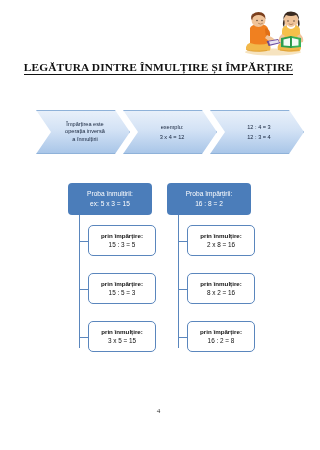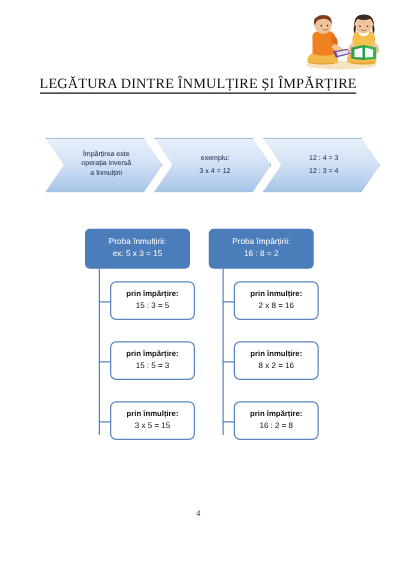--- a/index.html
+++ b/index.html
@@ -34,21 +34,21 @@
   .illustration svg { display: block; width: 100%; height: 100%; }
 
   
   .title {
     position: absolute;
     left: 0;
     top: 61px;
     width: 317px;
     text-align: center;
     font-family: "Liberation Serif", serif;
-    font-weight: normal;
+    font-weight: bold;
     font-size: 11.4px;
     letter-spacing: 0.15px;
     color: #111111;
   }
   .title span {
     border-bottom: 1.4px solid #111111;
     padding-bottom: 1px;
   }
 
   

